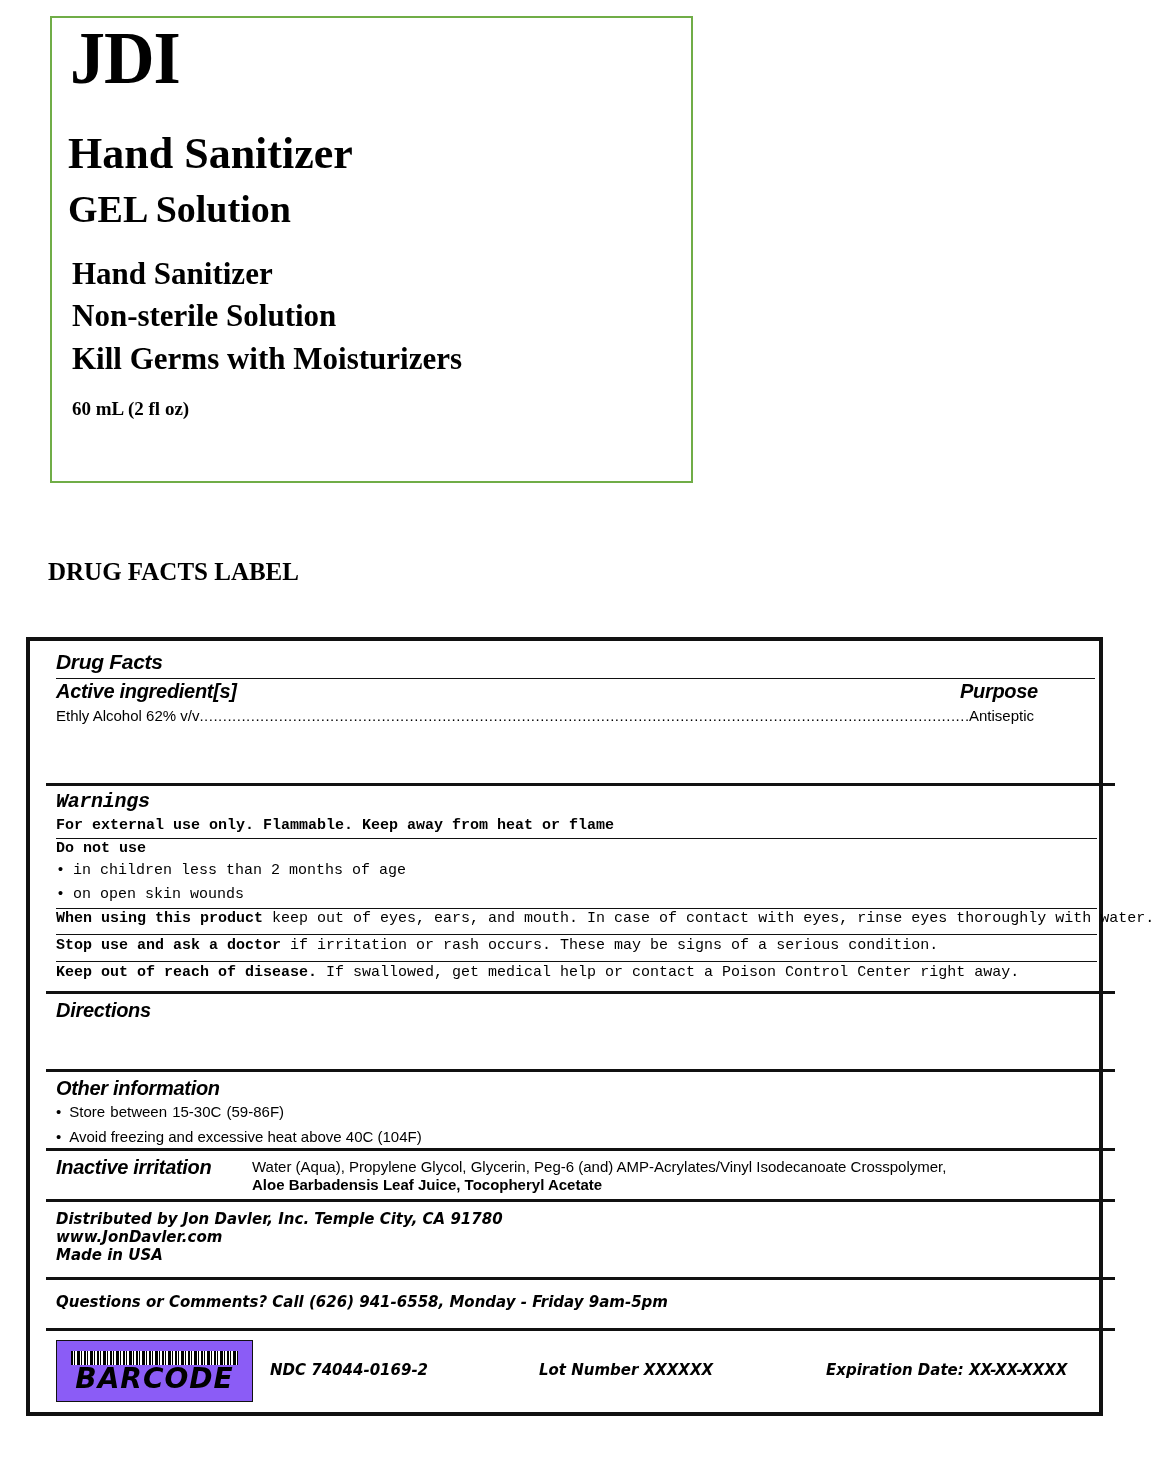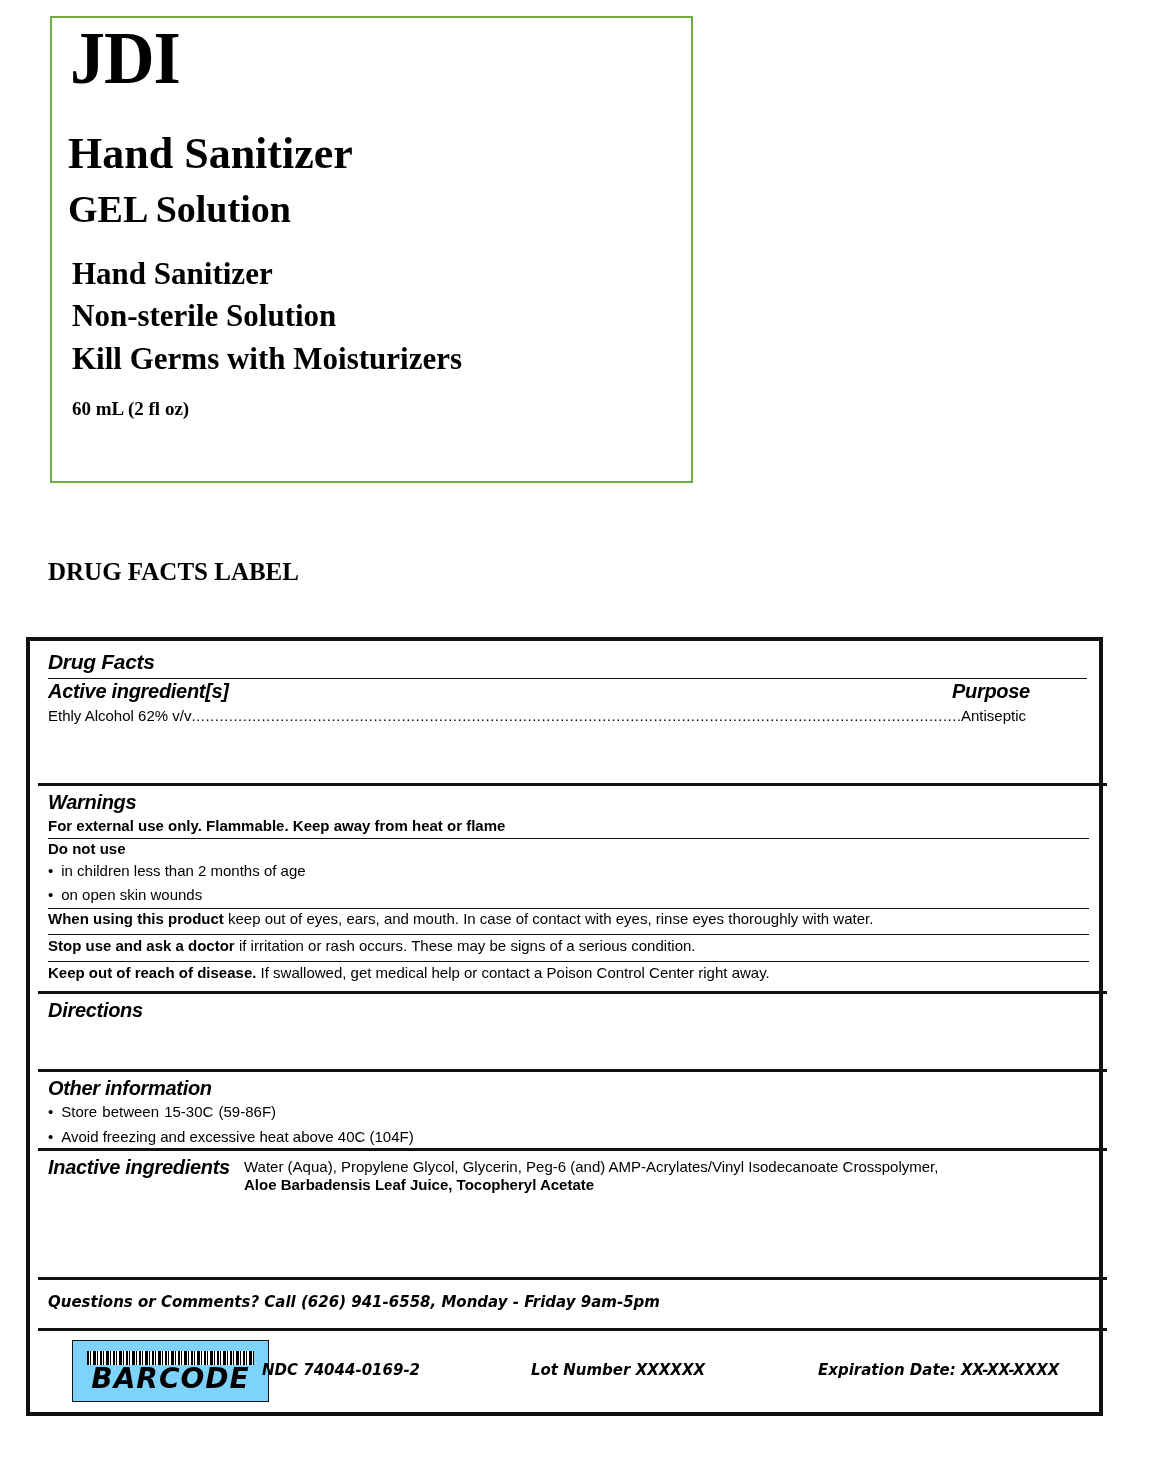--- a/index.html
+++ b/index.html
@@ -24,48 +24,48 @@
     position: absolute; left: 48px; top: 559px;
     font-family: "Liberation Serif", "DejaVu Serif", serif; font-weight: bold; font-size: 25px; line-height: 1;
   }
 
   
   .facts {
     position: absolute; left: 26px; top: 637px; width: 1077px; height: 779px;
     border: 4px solid #111; box-sizing: border-box;
     font-family: "Liberation Sans", "DejaVu Sans", sans-serif;
   }
-  .sec { position: absolute; left: 8px; width: 100%; box-sizing: border-box; }
+  .sec { position: absolute; left: 16px; width: 100%; box-sizing: border-box; }
   .sec + .sec, .divider-top { border-top: 3px solid #111; }
   .h { font-style: italic; font-weight: bold; font-size: 20px; line-height: 1; letter-spacing: -0.3px; }
   .t { font-size: 15px; line-height: 1; }
   .b { font-weight: bold; }
   .abs { position: absolute; white-space: nowrap; }
   .hr { position: absolute; left: 10px; right: 18px; height: 0; border-top: 1.5px solid #111; }
 
   .s-active { top: 0; height: 91px; border-top: none; }
   .s-uses { top: 91px; height: 51px; }
-  .s-warn { top: 142px; height: 228px; }
+  .s-warn { top: 142px; height: 228px; font-family: Liberation Mono, monospace; }
   .s-dir { top: 350px; height: 78px; }
   .s-other { top: 428px; height: 79px; }
   .s-inactive { top: 507px; height: 51px; }
   .s-dist { top: 558px; height: 78px; }
   .s-questions { top: 636px; height: 51px; }
   .s-footer { top: 687px; height: 84px; }
 
   .dots-line { position: absolute; left: 10px; top: 66px; width: 978px; font-size: 15px; display: flex; align-items: baseline; white-space: nowrap; }
   .dots-line .fill { flex: 1; overflow: hidden; letter-spacing: 0.5px; }
 
   .bullet::before { content: "\2022"; margin-right: 8px; }
 
   .italic-bold { font-style: italic; font-weight: bold; font-family: "DejaVu Sans", "Liberation Sans", sans-serif; }
 
   .barcode {
     position: absolute; left: 10px; top: 9px; width: 197px; height: 62px;
-    border: 1.5px solid #111; box-sizing: border-box; background: #7dd3fc; margin-left: 24px;
+    border: 1.5px solid #111; box-sizing: border-box; background: #8b5cf6;
   }
   .barcode .bars {
     position: absolute; left: 14px; top: 10px; width: 167px; height: 14px;
     background: repeating-linear-gradient(90deg, #000 0 2px, #fff 2px 3px, #000 3px 4px, #fff 4px 6px, #000 6px 9px, #fff 9px 10px, #000 10px 11px, #fff 11px 13px);
   }
   .barcode .lbl {
     position: absolute; left: 0; right: 0; top: 24px; text-align: center;
     font-family: "DejaVu Sans", sans-serif; font-weight: bold; font-style: italic; font-size: 28px; line-height: 1; letter-spacing: 1px;
   }
 </style>
@@ -124,25 +124,30 @@
     <div class="abs h" style="left:10px; top:6px;">Directions</div>
   </div>
 
   <div class="sec s-other">
     <div class="abs h" style="left:10px; top:6px;">Other information</div>
     <div class="abs t bullet" style="left:10px; top:32px; word-spacing:1px;">Store between 15-30C (59-86F)</div>
     <div class="abs t bullet" style="left:10px; top:57px;">Avoid freezing and excessive heat above 40C (104F)</div>
   </div>
 
   <div class="sec s-inactive">
-    <div class="abs h" style="left:10px; top:6px;">Inactive ingredients</div>
+    <div class="abs h" style="left:10px; top:6px;">Inactive irritation</div>
     <div class="abs t" style="left:206px; top:8px;">Water (Aqua), Propylene Glycol, Glycerin, Peg-6 (and) AMP-Acrylates/Vinyl Isodecanoate Crosspolymer,</div>
     <div class="abs t" style="left:206px; top:26px;font-weight:bold;">Aloe Barbadensis Leaf Juice, Tocopheryl Acetate</div>
   </div>
 
+  <div class="sec s-dist">
+    <div class="abs t italic-bold" style="left:10px; top:10px;">Distributed by Jon Davler, Inc. Temple City, CA 91780</div>
+    <div class="abs t italic-bold" style="left:10px; top:28px;">www.JonDavler.com</div>
+    <div class="abs t italic-bold" style="left:10px; top:46px;">Made in USA</div>
+  </div>
 
   <div class="sec s-questions">
     <div class="abs t italic-bold" style="left:10px; top:15px;">Questions or Comments? Call (626) 941-6558, Monday - Friday 9am-5pm</div>
   </div>
 
   <div class="sec s-footer">
     <div class="barcode">
       <div class="bars"></div>
       <div class="lbl">BARCODE</div>
     </div>

